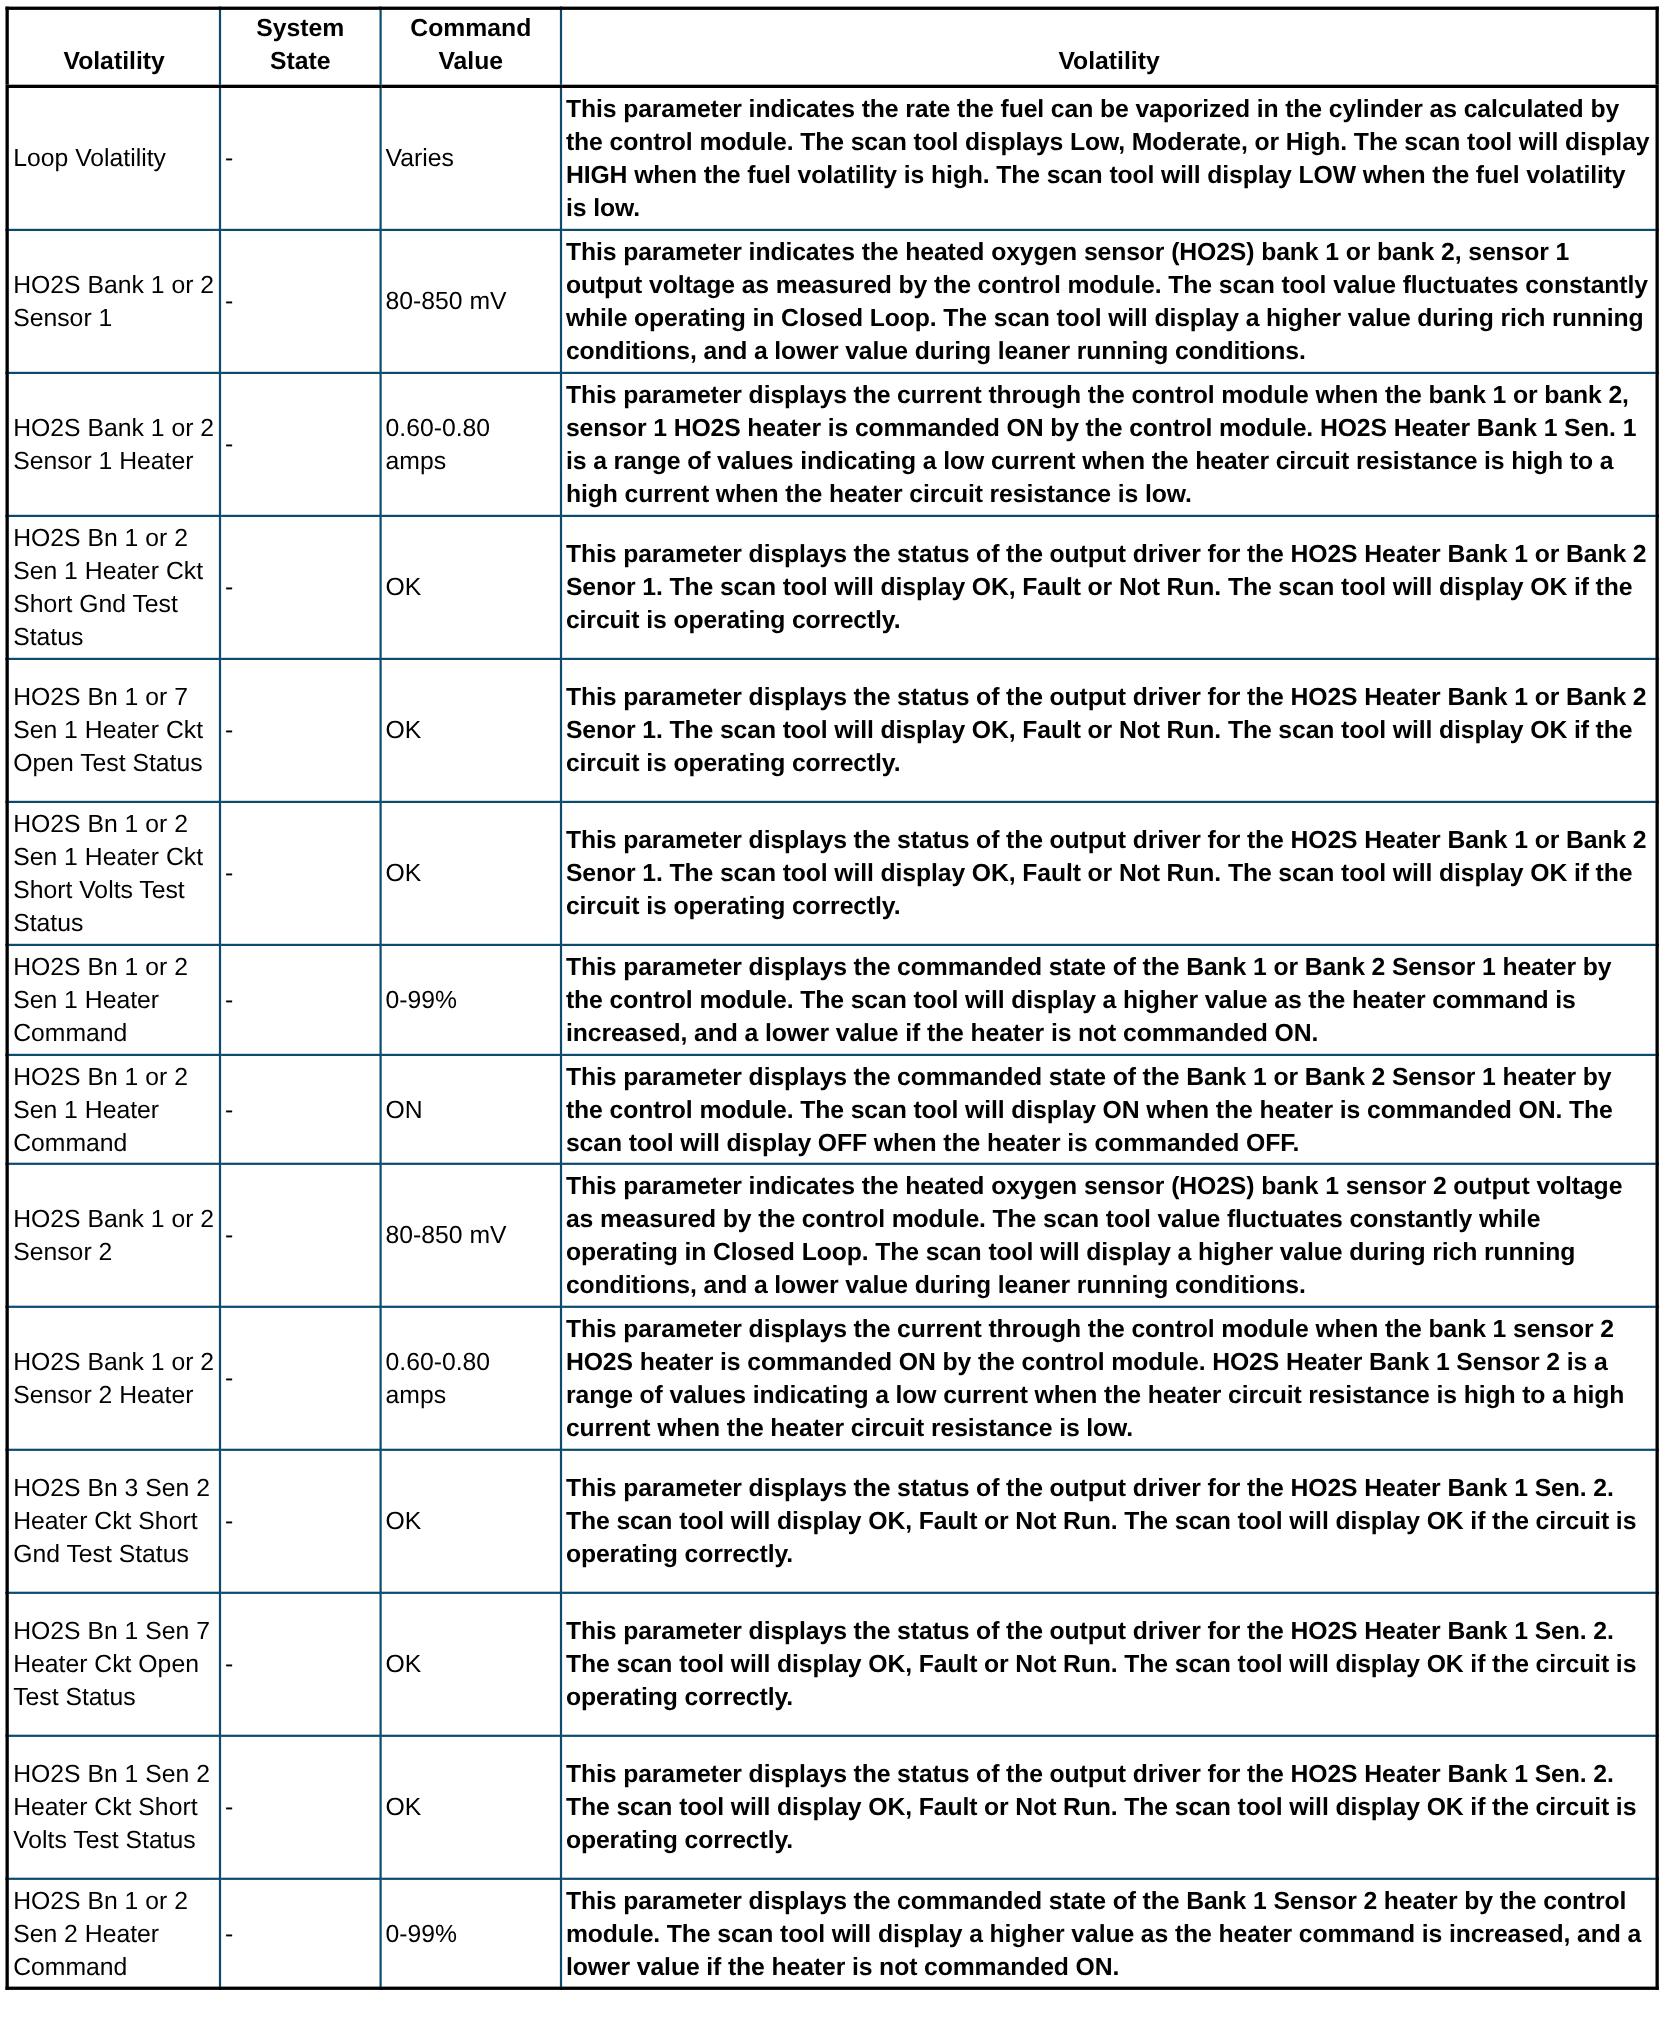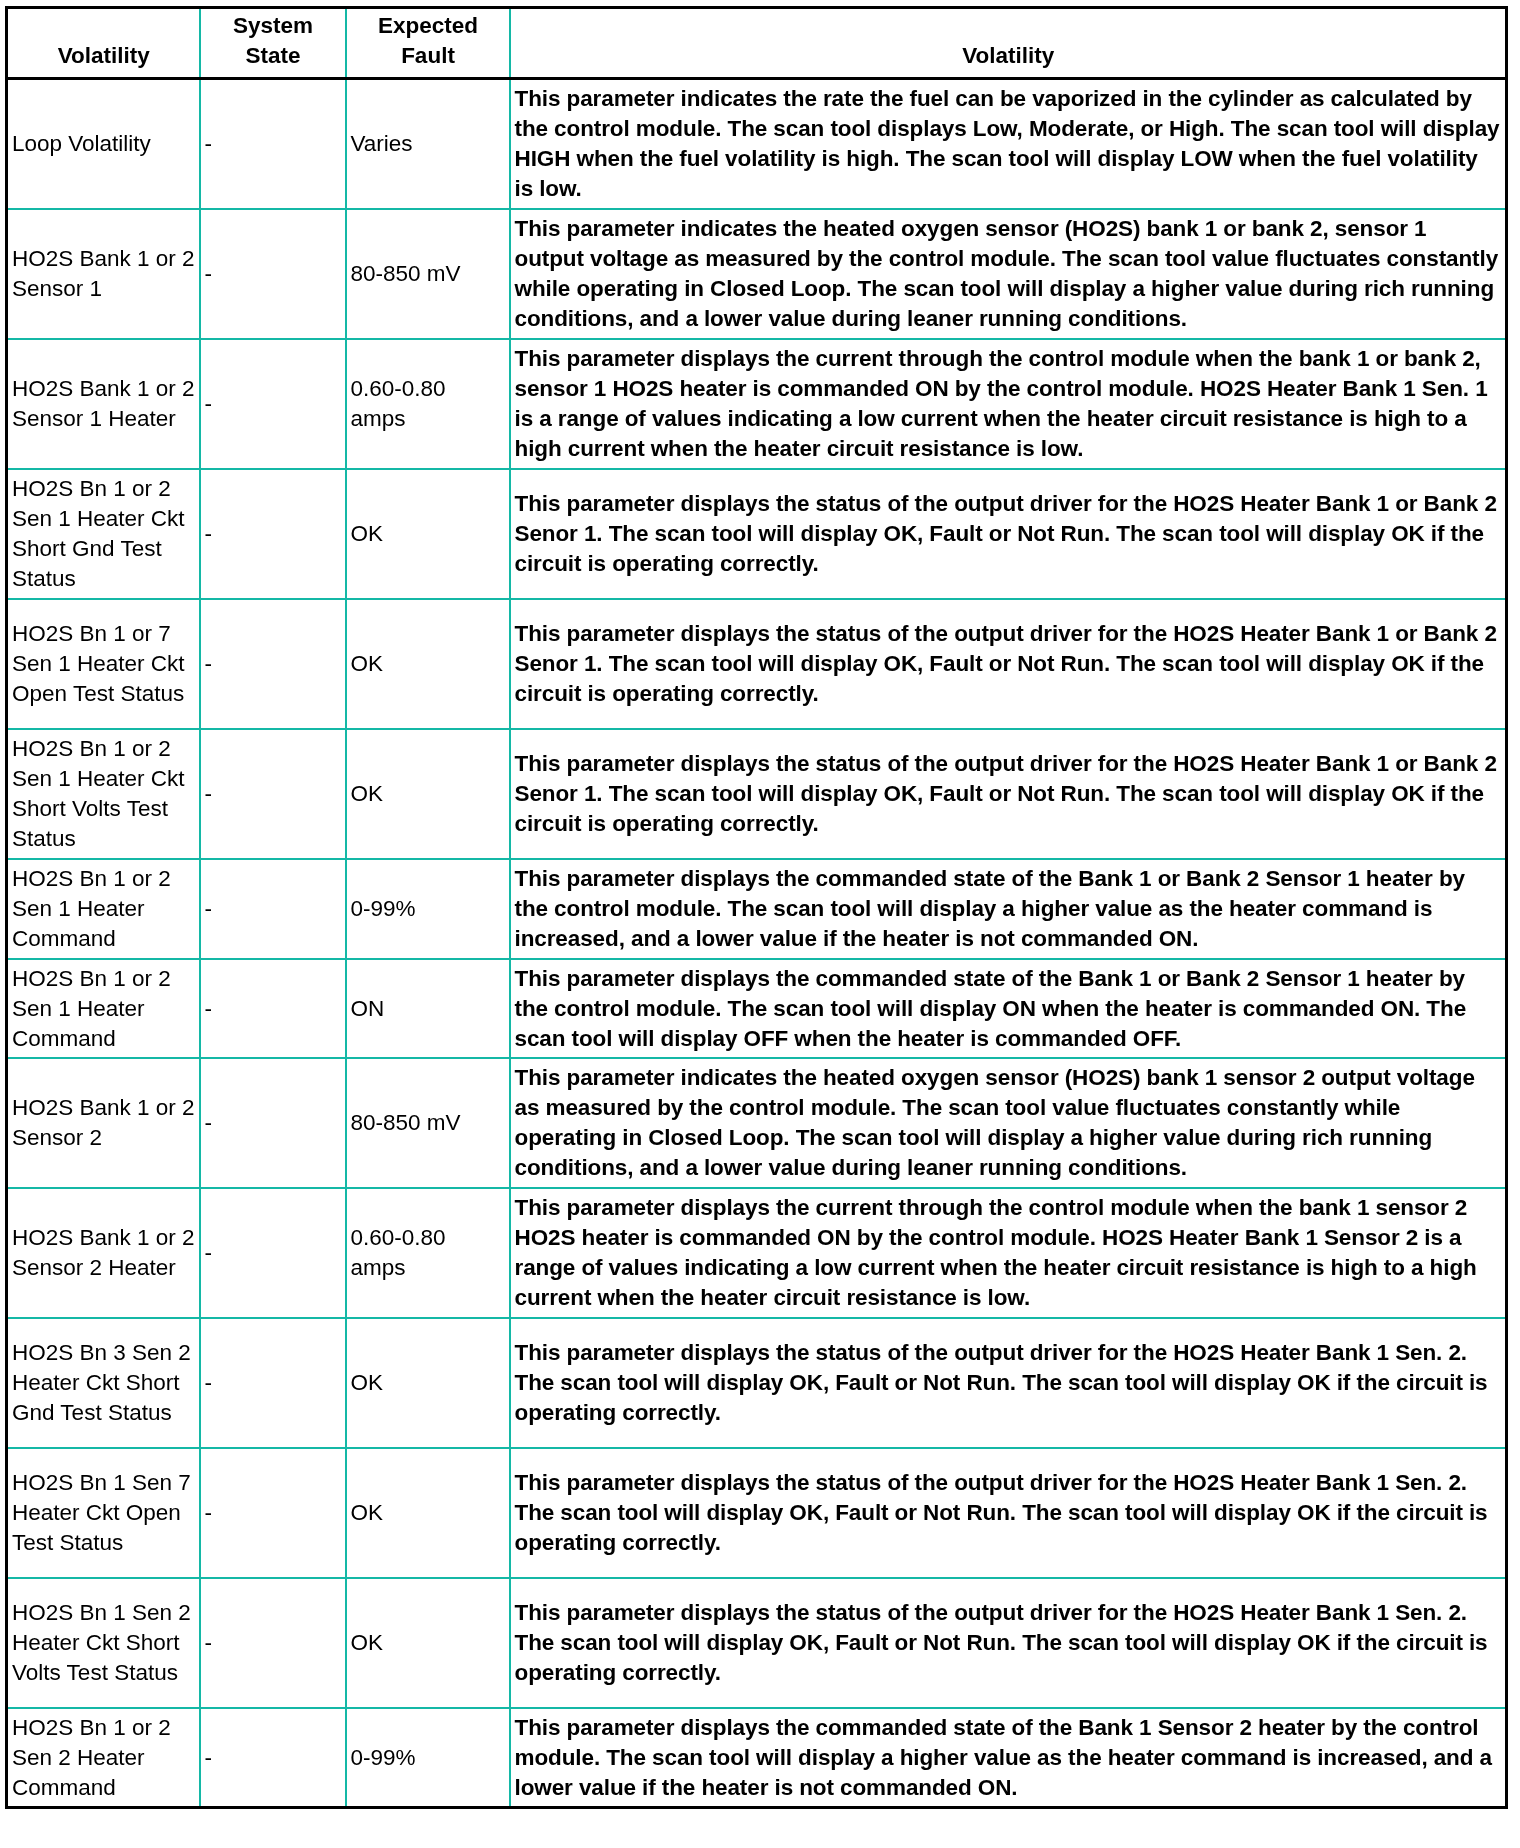--- a/index.html
+++ b/index.html
@@ -4,21 +4,21 @@
 <style>
   html, body { margin: 0; padding: 0; background: #ffffff; }
   body { width: 1520px; height: 1848px; position: relative; overflow: hidden;
          font-family: "Liberation Sans", sans-serif; color: #000; }
   table.params {
     position: absolute; left: 5px; top: 6px;
     width: 1503px; border-collapse: collapse;
     border: 3px solid #000; table-layout: fixed;
   }
   table.params th, table.params td {
-    border: 2px solid #14b8a6; padding: 0 3px 0 4px;
+    border: 2px solid #0c4a6e; padding: 0 3px 0 4px;
     font-size: 22.5px; line-height: 30px; vertical-align: middle;
     text-align: left; word-wrap: break-word;
   }
   table.params th {
     font-weight: bold; text-align: center; vertical-align: bottom;
     padding-bottom: 6px; height: 62px;
     border-bottom: 3px solid #000;
   }
   col.c1 { width: 193px; }
   col.c2 { width: 146px; }
@@ -36,21 +36,21 @@
   <colgroup>
       <col class="c1">
       <col class="c2">
       <col class="c3">
       <col class="c4">
     </colgroup>
   <thead>
     <tr>
       <th>Volatility</th>
       <th>System State</th>
-      <th>Expected Fault</th>
+      <th>Command Value</th>
       <th>Volatility</th>
     </tr>
   </thead>
   <tbody>
     <tr class="h132">
       <td>Loop Volatility</td>
       <td>-</td>
       <td>Varies</td>
       <td class="desc">This parameter indicates the rate the fuel can be vaporized in the cylinder as calculated by the control module. The scan tool displays Low, Moderate, or High. The scan tool will display HIGH when the fuel volatility is high. The scan tool will display LOW when the fuel volatility is low.</td>
     </tr>

